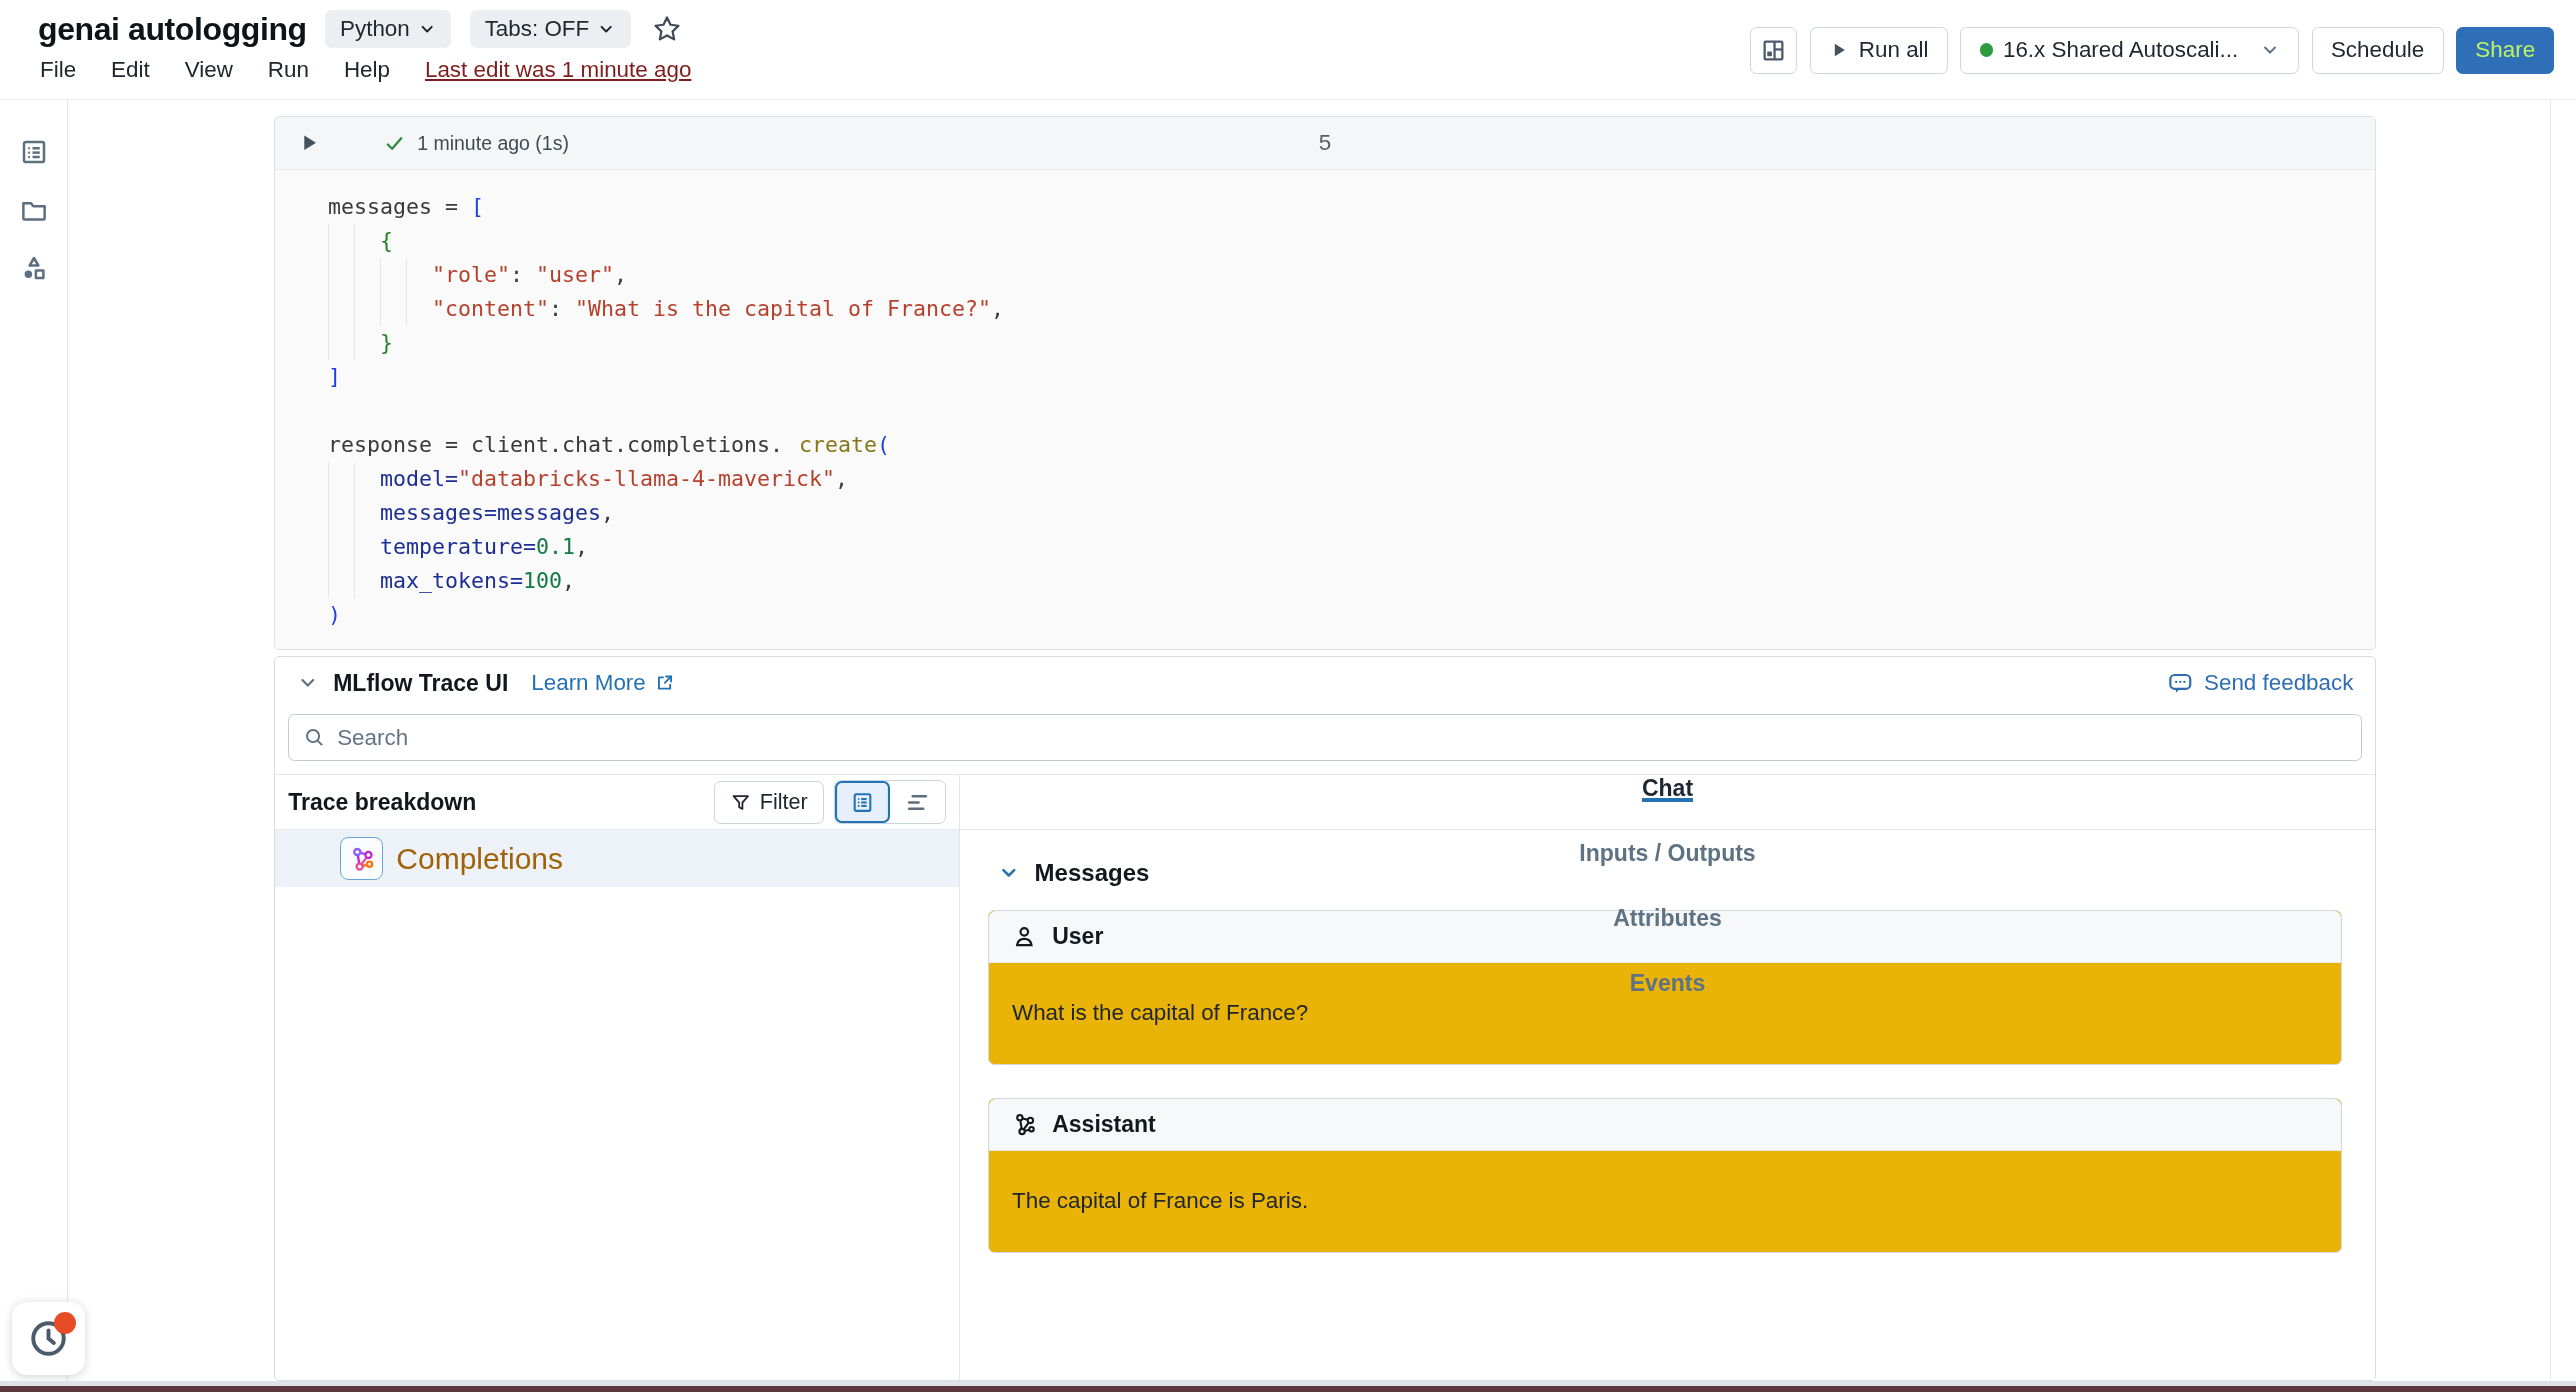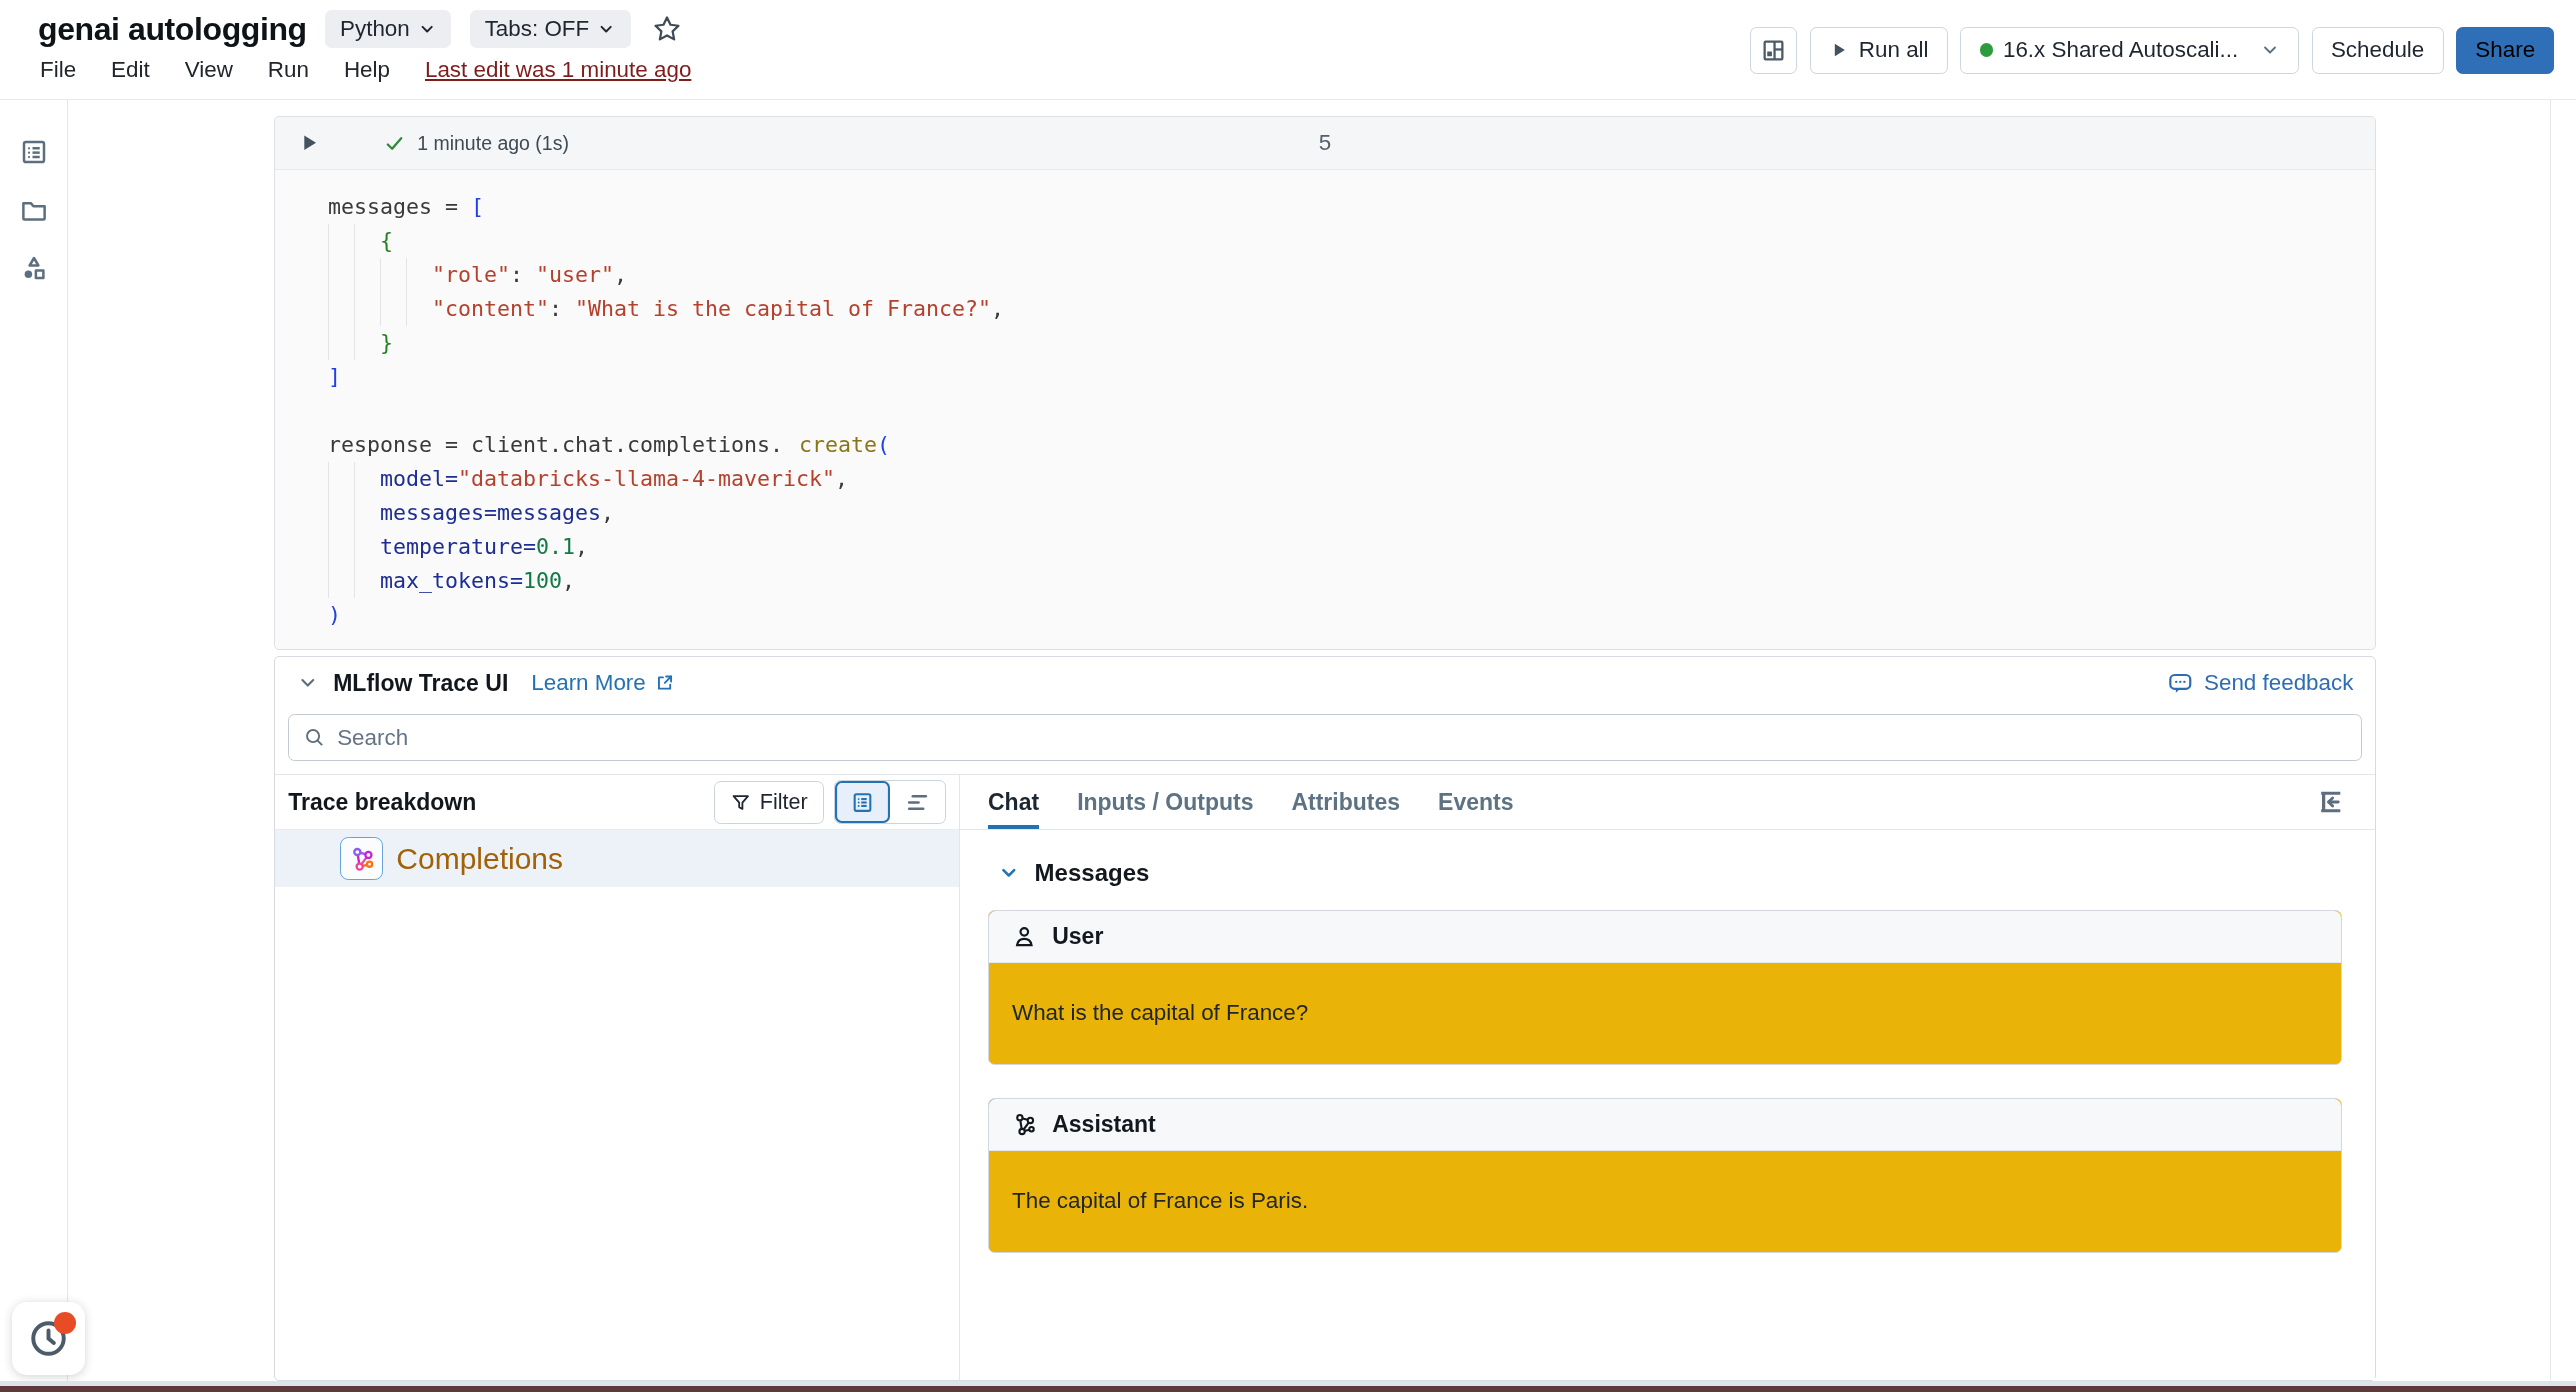--- a/index.html
+++ b/index.html
@@ -16,21 +16,21 @@
     height:38px; padding:0 15px; font-size:22.4px; color:#1f2630; cursor:pointer; }
   .star-btn { margin-left:3.3px; display:flex; cursor:pointer; }
   .menu-row { position:absolute; top:57px; left:40px; display:flex; align-items:center; gap:35px;
     font-size:22.4px; color:#20262c; }
   .menu-item { cursor:pointer; }
   .last-edit { color:#7f1d1d; text-decoration:underline; cursor:pointer; }
   .topbar-right { position:absolute; top:26.6px; right:21.6px; display:flex; align-items:center; gap:12.5px; }
   .btn { display:flex; align-items:center; gap:10px; height:47px; padding:0 18.3px; background:#fff;
     border:0.8px solid #cdd5dd; border-radius:6.6px; font-size:22.4px; color:#1f2630; cursor:pointer; }
   .icon-btn { width:47px; padding:0; justify-content:center; }
-  .btn.primary { background:#2e6fb7; border-color:#2e6fb7; color:#000000; font-weight:500;justify-content:center; }
+  .btn.primary { background:#2e6fb7; border-color:#2e6fb7; color:#bef264; font-weight:500;justify-content:center; }
   .green-dot { width:13.3px; height:13.3px; border-radius:50%; background:#2e9b3f; }
   .cluster-chev { margin-left:11.6px; }
 
   
   .sidebar { position:absolute; top:100px; left:0; bottom:11.6px; width:68px; background:#fff;
     border-right:0.8px solid #e3e6ea; }
   .side-icon { width:68px; height:58px; display:flex; align-items:center; justify-content:center;
     color:#5d6f7e; cursor:pointer; }
   .side-icon:first-child { margin-top:23px; }
 
@@ -84,21 +84,21 @@
   .seg-btn { width:55px; height:42px; display:flex; align-items:center; justify-content:center;
     color:#5d6f7e; background:transparent; border:none; cursor:pointer; }
   .seg-btn.active { background:#e7f0fa; box-shadow:inset 0 0 0 2.1px #2272b4; border-radius:6.6px; color:#2272b4; }
   .span-row { height:57px; display:flex; align-items:center; padding-left:65px; cursor:pointer; }
   .span-row.selected { background:#edf2f8; }
   .span-icon-box { width:43px; height:43px; border:1.7px solid #66a3dc; border-radius:8.3px;
     background:#fbfcfe; display:flex; align-items:center; justify-content:center; }
   .span-label { margin-left:13.3px; font-size:30px; color:#a16207; }
   .right-pane { flex:1; display:flex; flex-direction:column; background:#fff; }
   .tabs { height:55px; display:flex; align-items:center; gap:38px; padding:0 28px;
-    border-bottom:0.8px solid #e2e5ea; }
+    border-bottom:0.8px solid #e2e5ea;flex-direction:column; }
   .tab { position:relative; height:100%; display:flex; align-items:center; font-size:23px;
     font-weight:600; color:#5d7283; cursor:pointer; }
   .tab.active { color:#1c2732; font-weight:700; }
   .tab.active::after { content:""; position:absolute; left:0; right:0; bottom:0; height:4.2px; background:#2272b4; }
   .collapse-btn { margin-left:auto; display:flex; color:#5d6f7e; cursor:pointer; }
   .pane-content { flex:1; padding:25px 33px 0 28px; overflow:hidden; }
   .messages-hdr { display:flex; align-items:center; gap:15px; margin:3.3px 0 23px 10px; cursor:pointer; }
   .messages-hdr .lbl { font-size:24px; font-weight:700; color:#12181e; }
   .msg-card { width:1354px; border:0.8px solid #d3d8df; border-radius:6.6px; margin-bottom:33px;
     background:#eab308; }

